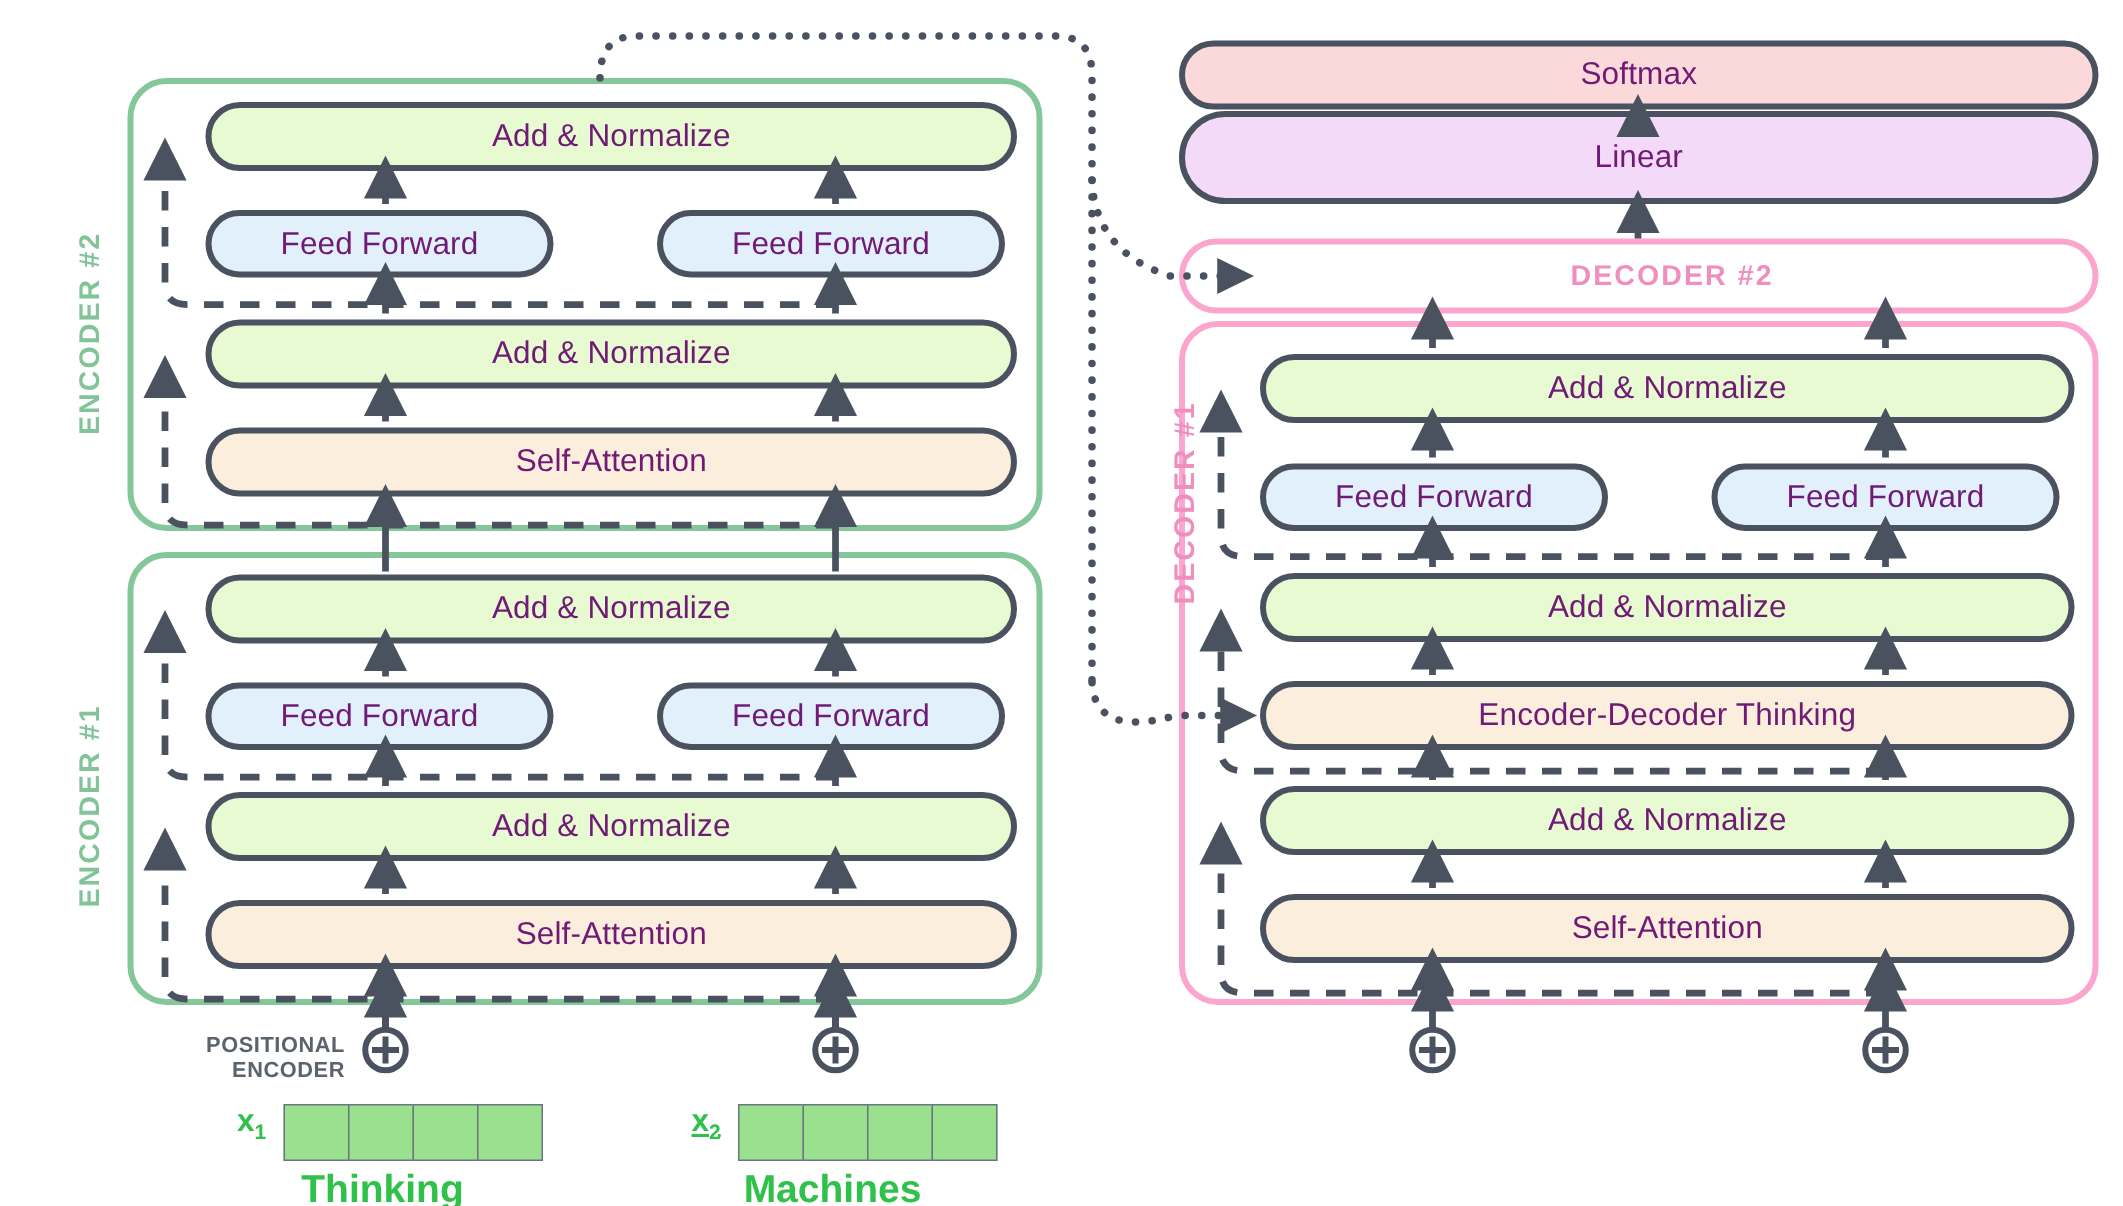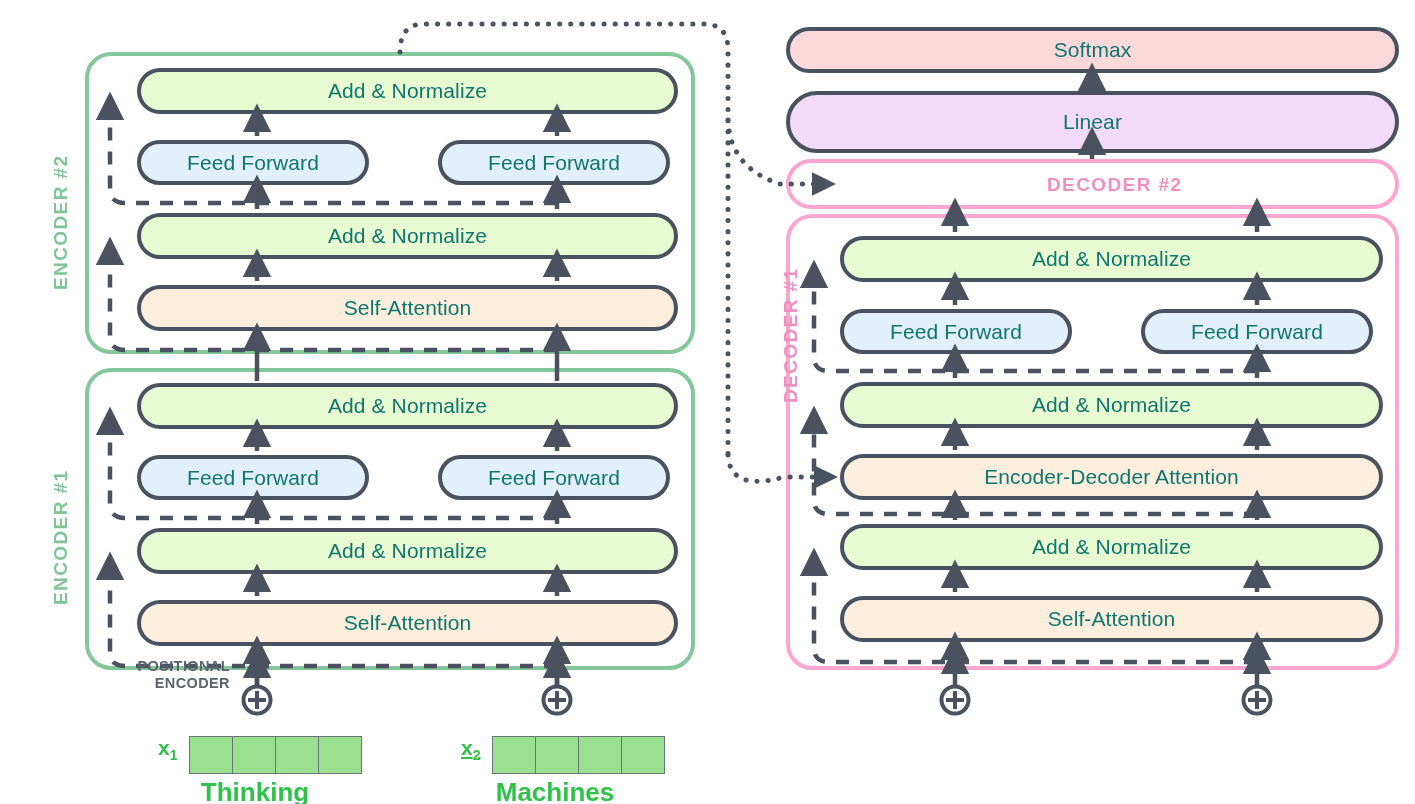--- a/index.html
+++ b/index.html
@@ -6,21 +6,21 @@
   body{font-family:"Liberation Sans",sans-serif;}
   #stage{position:relative;width:1415px;height:804px;background:#fff;overflow:hidden;}
 
   
   .pill{
     position:absolute;
     border:4px solid #49525e;
     border-radius:999px;
     box-sizing:border-box;
     display:flex;align-items:center;justify-content:center;
-    color:#0f766e;
+    color:#701a75;
     font-size:21px;
     letter-spacing:.1px;
     white-space:nowrap;
   }
   .pill.green{background:#e7fad2;}
   .pill.blue{background:#e2f0fc;}
   .pill.orange{background:#fceedd;}
   .pill.salmon{background:#fbd8da;}
   .pill.purple{background:#f4daf9;}
 
@@ -108,36 +108,36 @@
 
   <div class="pill blue" style="left:137px;top:455px;width:232px;height:45px;">Feed Forward</div>
   <div class="pill blue" style="left:438px;top:455px;width:232px;height:45px;">Feed Forward</div>
 
   <div class="pill green" style="left:137px;top:528px;width:541px;height:46px;">Add &amp; Normalize</div>
 
   <div class="pill orange" style="left:137px;top:600px;width:541px;height:46px;">Self-Attention</div>
 
   <div class="pill salmon" style="left:786px;top:27px;width:613px;height:46px;">Softmax</div>
 
-  <div class="pill purple" style="left:786px;top:91px;width:613px;height:62px;">Linear</div>
+  <div class="pill purple" style="left:786px;top:74px;width:613px;height:62px;">Linear</div>
 
   <div class="group dec" style="left:786px;top:159px;width:613px;height:50px;"></div>
   <div class="grouplabel dec flat" style="left:1030px;top:174px;margin-left:17px;">DECODER #2</div>
 
   <div class="group dec" style="left:786px;top:214px;width:613px;height:456px;"></div>
   <div class="grouplabel dec" style="left:780px;top:403px;">DECODER #1</div>
 
   <div class="pill green" style="left:840px;top:236px;width:543px;height:46px;">Add &amp; Normalize</div>
 
   <div class="pill blue" style="left:840px;top:309px;width:232px;height:45px;">Feed Forward</div>
   <div class="pill blue" style="left:1141px;top:309px;width:232px;height:45px;">Feed Forward</div>
 
   <div class="pill green" style="left:840px;top:382px;width:543px;height:46px;">Add &amp; Normalize</div>
 
-  <div class="pill orange" style="left:840px;top:454px;width:543px;height:46px;">Encoder-Decoder Attention</div>
+  <div class="pill orange" style="left:840px;top:454px;width:543px;height:46px;">Encoder-Decoder Thinking</div>
 
   <div class="pill green" style="left:840px;top:524px;width:543px;height:46px;">Add &amp; Normalize</div>
 
   <div class="pill orange" style="left:840px;top:596px;width:543px;height:46px;">Self-Attention</div>
 
   <svg class="ovl" viewBox="0 0 1415 804" xmlns="http://www.w3.org/2000/svg">
     <defs>
       <marker id="ah" markerWidth="7" markerHeight="7" refX="3.2" refY="3.5" orient="auto" markerUnits="strokeWidth">
         <path d="M0,0.3 L6.4,3.5 L0,6.7 z" fill="#49525e"></path>
       </marker>
@@ -228,21 +228,21 @@
     </g>
 
     <g>
       <circle cx="955" cy="700" r="13.5" fill="#ffffff" stroke="#49525e" stroke-width="4"></circle>
       <path d="M946,700 L964,700 M955,691 L955,709" stroke="#49525e" stroke-width="4"></path>
       <circle cx="1257" cy="700" r="13.5" fill="#ffffff" stroke="#49525e" stroke-width="4"></circle>
       <path d="M1248,700 L1266,700 M1257,691 L1257,709" stroke="#49525e" stroke-width="4"></path>
     </g>
   </svg>
 
-  <div class="poslabel" style="left:130px;top:658px;width:100px;">
+  <div class="poslabel" style="left:130px;top:689px;width:100px;">
     <span>POSITIONAL</span><br>
     <span>ENCODER</span>
   </div>
 
   <div class="xlabel" style="left:158px;top:736px;">x<sub>1</sub></div>
   <div class="embed" style="left:189px;top:736px;">
     <div class="cell"></div>
     <div class="cell"></div>
     <div class="cell"></div>
     <div class="cell"></div>

